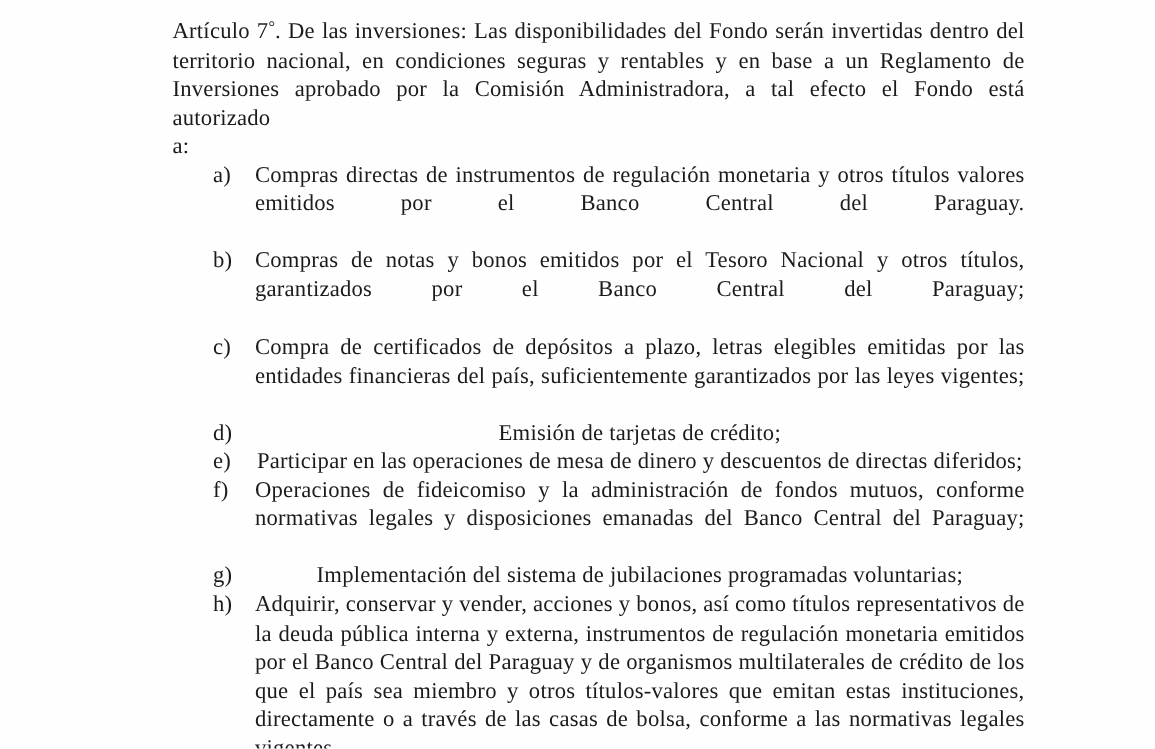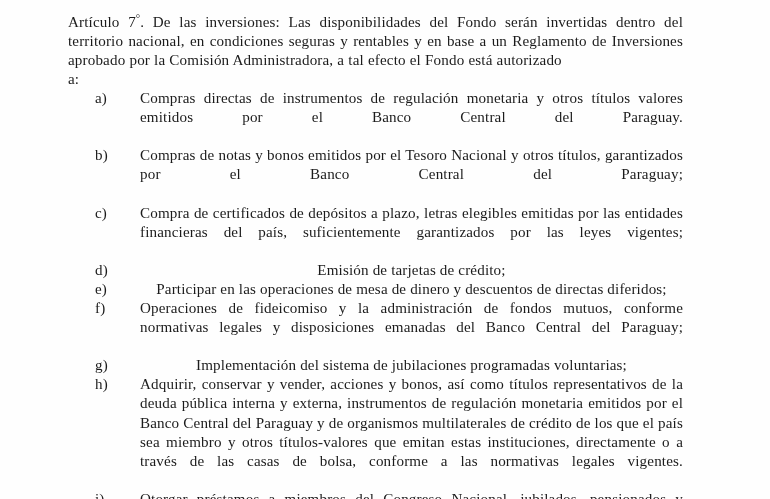--- a/index.html
+++ b/index.html
@@ -16,21 +16,21 @@
     color: #1c1c1c;
     -webkit-font-smoothing: antialiased;
   }
 
   .page {
     position: relative;
     width: 770px;
     height: 499px;
     background: #fefefe;
     box-sizing: border-box;
-    padding: 9px 87px 0 68px;
+    padding: 9px 87px 0 115px;
   }
 
   
   .article-para {
     margin: 0;
     font-size: 15.1px;
     line-height: 19.1px;
     text-align: justify;
     text-justify: inter-word;
     letter-spacing: 0.01em;
@@ -59,21 +59,20 @@
     left: 27px;
     top: 0;
     width: 30px;
     text-align: left;
     font-size: 15.1px;
     line-height: 19.1px;
     color: #1b1b1b;
   }
   .clause-text {
     display: block;
-    margin-left: 17px;
   }
   
   .clause-text::after {
     content: "";
     display: inline-block;
     width: 100%;
   }
   .clause-item.single .clause-text {
     text-align: center;
   }

